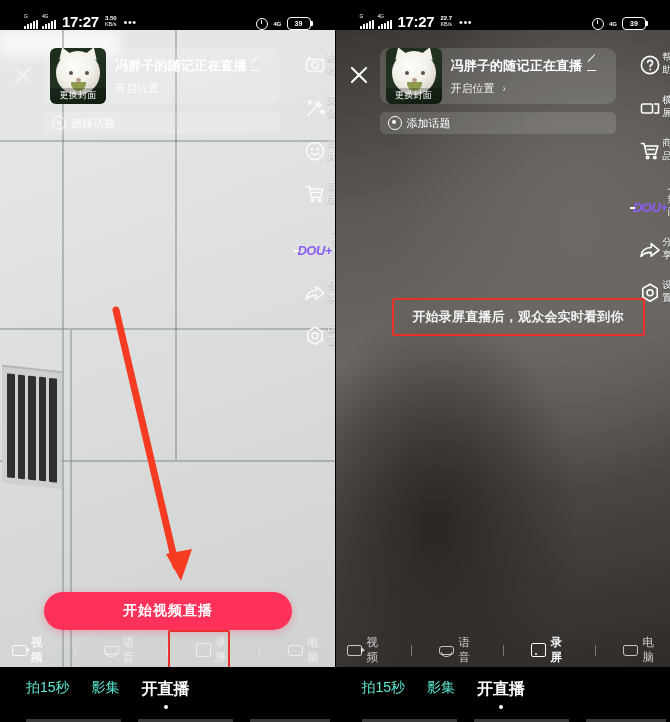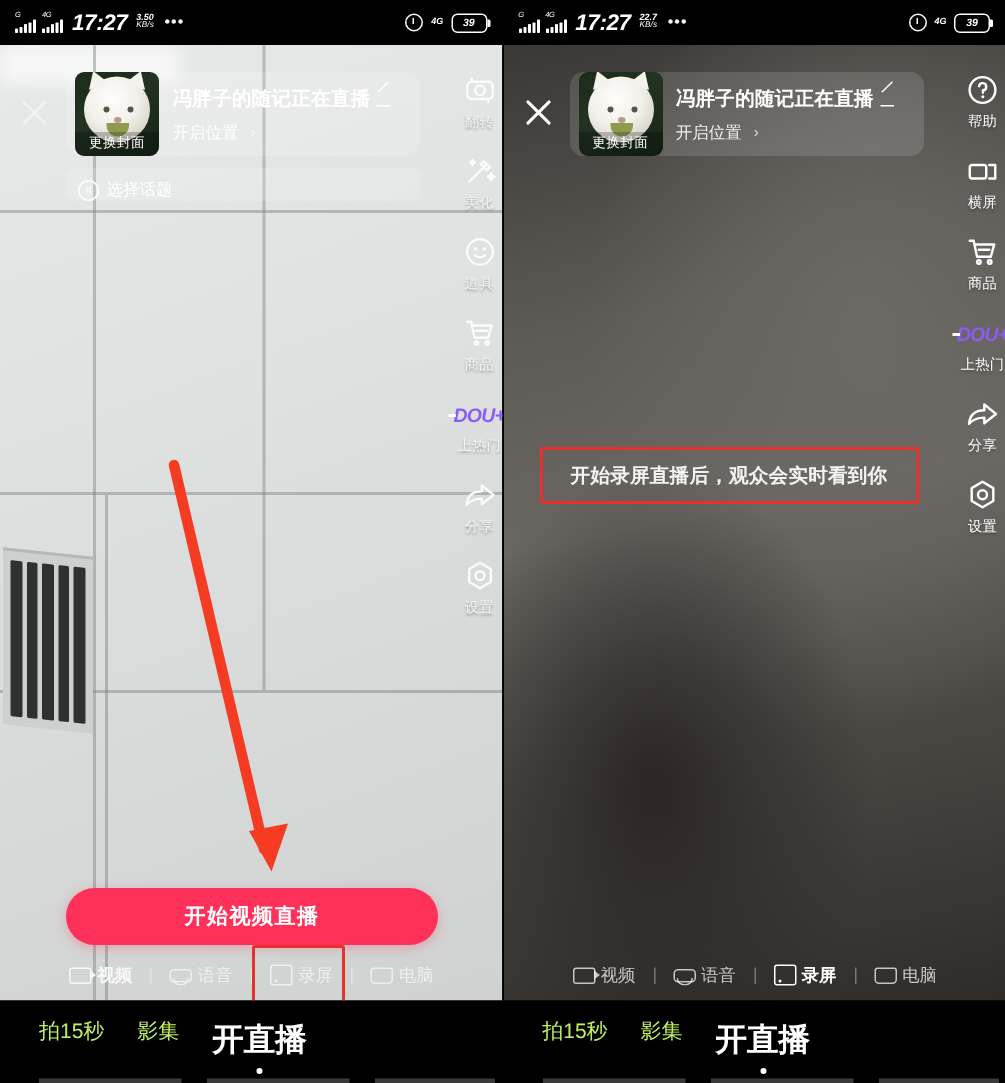--- a/index.html
+++ b/index.html
@@ -2,22 +2,22 @@
 <html><head>
 <meta charset="utf-8">
 <style>
   html,body{margin:0;padding:0;background:#000;}
   body{width:670px;height:722px;overflow:hidden;font-family:"Liberation Sans","DejaVu Sans",sans-serif;}
   .wrap{position:relative;width:670px;height:722px;display:flex;background:#000;}
   .panel{position:relative;width:335px;height:722px;overflow:hidden;background:#000;}
   .panel.right{border-left:1px solid #000;}
 
   
-  .statusbar{position:relative;height:30px;background:#000;color:#fff;display:flex;align-items:center;
-             padding:0 10px;box-sizing:border-box;font-size:9px;z-index:40;font-style:italic;}
+  .statusbar{position:relative;height:30px;background:#000;color:#fff;display:flex;align-items:flex-end;
+             padding:0 24px;box-sizing:border-box;font-size:9px;z-index:40;}
   .sb-left{display:flex;align-items:center;gap:4px;}
   .sb-right{margin-left:auto;display:flex;align-items:center;gap:5px;}
   .sigbars{display:flex;align-items:flex-end;gap:1px;height:9px;}
   .sigbars i{display:block;width:2px;background:#fff;border-radius:.5px;}
   .sigbars i:nth-child(1){height:3px}.sigbars i:nth-child(2){height:4.5px}
   .sigbars i:nth-child(3){height:6px}.sigbars i:nth-child(4){height:7.5px}
   .sigbars i:nth-child(5){height:9px}
   .sig-wrap{position:relative;display:flex;flex-direction:column;align-items:flex-start;}
   .sig-tag{font-size:5px;line-height:5px;letter-spacing:-.2px;margin-bottom:.5px;}
   .clock{font-size:15px;font-weight:bold;letter-spacing:-.3px;margin:0 2px;}
@@ -75,83 +75,83 @@
   .card-title{display:flex;align-items:center;gap:4px;color:#fff;font-size:13px;font-weight:bold;letter-spacing:.2px;}
   .pencil{width:11px;height:11px;position:relative;flex:0 0 11px;}
   .pencil:before{content:"";position:absolute;left:1px;top:1px;width:10px;height:1.4px;background:#fff;
                  transform:rotate(-45deg);transform-origin:left center;}
   .pencil:after{content:"";position:absolute;left:0px;bottom:0px;width:9px;height:1.4px;background:#fff;}
   .card-sub{margin-top:6px;color:rgba(255,255,255,.9);font-size:11px;display:flex;align-items:center;gap:8px;}
   .chev{font-size:10px;opacity:.85;}
 
   
   .topicrow{position:absolute;left:44px;top:112px;width:236px;z-index:20;display:flex;gap:8px;}
-  .topic{flex:1;height:22px;border-radius:5px;background:rgba(255,255,255,.16);display:flex;align-items:flex-end;
+  .topic{flex:1;height:22px;border-radius:5px;background:rgba(255,255,255,.16);display:flex;align-items:center;
          padding:0 8px;box-sizing:border-box;color:#fff;font-size:11px;gap:5px;}
   .panel.right .topic{background:rgba(255,255,255,.13);}
   .ico-hash{width:12px;height:12px;border:1.2px solid #fff;border-radius:50%;display:flex;align-items:center;
             justify-content:center;font-size:8px;line-height:1;flex:0 0 12px;}
   .ico-list{width:11px;height:10px;flex:0 0 11px;display:flex;flex-direction:column;justify-content:space-between;}
   .ico-list i{display:block;height:1.4px;background:#fff;border-radius:1px;}
   .ico-list i:nth-child(1){width:100%}.ico-list i:nth-child(2){width:100%}.ico-list i:nth-child(3){width:100%}
   .ico-target{width:12px;height:12px;border:1.3px solid #fff;border-radius:50%;position:relative;flex:0 0 12px;}
   .ico-target:before{content:"";position:absolute;left:3px;top:3px;width:4px;height:4px;border-radius:50%;background:#fff;}
 
   
   .rail{position:absolute;right:2px;top:48px;width:46px;z-index:22;display:flex;flex-direction:column;
         align-items:center;}
-  .rail .item{display:flex;flex-direction:column;align-items:center;margin-bottom:14px;cursor:pointer;margin-left:20px;}
+  .rail .item{display:flex;flex-direction:row;align-items:flex-end;margin-bottom:14px;cursor:pointer;margin-left:20px;}
   .rail .lbl{font-size:9.5px;color:#fff;margin-top:3px;letter-spacing:.2px;text-shadow:0 1px 2px rgba(0,0,0,.35);}
   .panel.left .rail .lbl{color:#f4f5f5;opacity:.95;}
   .ic{width:24px;height:24px;position:relative;}
   .stroke{stroke:#fff;stroke-width:1.6;fill:none;stroke-linecap:round;stroke-linejoin:round;}
   .panel.left .stroke{stroke:#fafbfb;}
   .douplus{font-size:13px;font-weight:bold;font-style:italic;color:#8b5cf6;letter-spacing:-.5px;
            height:24px;display:flex;align-items:center;position:relative;}
   .douplus:before{content:"";position:absolute;left:-3px;top:50%;width:5px;height:1.6px;background:#fff;}
 
   
-  .annot{position:absolute;left:24px;top:298px;width:253px;border:2px solid #e8312a;border-radius:2px;
+  .annot{position:absolute;left:56px;top:298px;width:253px;border:2px solid #e8312a;border-radius:2px;
          padding:7px 6px;box-sizing:border-box;z-index:26;text-align:center;color:#f3f3f3;font-size:13px;
          line-height:20px;font-weight:bold;letter-spacing:.2px;}
 
   
   .arrow{position:absolute;left:0;top:30px;width:335px;height:637px;z-index:24;pointer-events:none;}
 
   
   .cta{position:absolute;left:44px;bottom:92px;width:248px;height:38px;border-radius:19px;
        background:#fe2c55;display:flex;align-items:center;justify-content:center;color:#fff;font-size:14px;
        font-weight:bold;letter-spacing:1px;z-index:26;cursor:pointer;box-shadow:0 2px 8px rgba(254,44,85,.3);}
   .panel.left .cta{background:#fd3159;}
 
   
   .modes{position:absolute;left:0;bottom:57px;width:335px;height:30px;z-index:26;display:flex;
-         align-items:center;justify-content:center;gap:0;}
+         align-items:center;justify-content:center;gap:16px;}
   .mode{display:flex;align-items:center;gap:4px;color:rgba(255,255,255,.72);font-size:11.5px;padding:4px 12px;cursor:pointer;}
   .mode.active{color:#fff;font-weight:bold;}
   .panel.left .mode{color:rgba(245,245,245,.8);}
   .panel.left .mode.active{color:#f8f8f8;}
   .msep{width:1px;height:11px;background:rgba(255,255,255,.35);}
   .mico{width:13px;height:11px;position:relative;flex:0 0 13px;}
   .mico.video{border:1.3px solid currentColor;border-radius:2px;width:11px;height:9px;}
   .mico.video:after{content:"";position:absolute;right:-4px;top:1px;border-top:3px solid transparent;
                     border-bottom:3px solid transparent;border-left:4px solid currentColor;}
   .mico.mic{width:5px;height:7px;border:1.3px solid currentColor;border-radius:3px;margin:0 auto;}
   .mico.mic:after{content:"";position:absolute;left:1px;bottom:-3px;width:9px;height:4px;
                   border:1.3px solid currentColor;border-top:none;border-radius:0 0 5px 5px;}
   .mico.phone{width:8px;height:12px;border:1.3px solid currentColor;border-radius:2px;margin:0 auto;position:relative;}
   .mico.phone:after{content:"";position:absolute;left:2.3px;bottom:1px;width:2px;height:2px;border-radius:50%;background:currentColor;}
   .mico.pc{width:12px;height:9px;border:1.3px solid currentColor;border-radius:2px 2px 3px 3px;}
   .redbox{position:absolute;left:168px;bottom:52px;width:58px;height:36px;border:2px solid #e8312a;border-radius:2px;z-index:28;}
 
   
   .botnav{position:absolute;left:0;bottom:0;width:335px;height:55px;background:#000;z-index:30;
           display:flex;align-items:flex-start;padding-top:12px;padding-left:26px;box-sizing:border-box;gap:22px;}
-  .bn{color:#bef264;font-size:14px;position:relative;cursor:pointer;}
-  .bn.active{color:#fff;font-weight:bold;font-size:21px;}
+  .bn{color:#5eead4;font-size:14px;position:relative;cursor:pointer;}
+  .bn.active{color:#fff;font-weight:bold;font-size:16px;}
   .bn.active:after{content:"";position:absolute;left:50%;transform:translateX(-50%);bottom:-9px;width:4px;height:4px;
                    border-radius:50%;background:#fff;}
   .homebar{position:absolute;left:0;bottom:0;width:335px;height:4px;}
   .homebar i{position:absolute;bottom:0;height:3px;background:#3a3a3a;}
 </style>
 </head>
 <body>
 
 <div class="wrap">
 
@@ -420,20 +420,24 @@
           <span class="pencil"></span>
         </div>
         <div class="card-sub">
           <span>开启位置</span>
           <span class="chev">›</span>
         </div>
       </div>
     </div>
 
     <div class="topicrow">
+      <div class="topic">
+        <span class="ico-target"></span>
+        <span>添加话题</span>
+      </div>
     </div>
 
     <div class="rail">
       <div class="item">
         <div class="ic">
           <svg viewBox="0 0 24 24" width="24" height="24">
               <circle class="stroke" cx="12" cy="12" r="8.6"></circle>
               <path class="stroke" d="M9.7 9.5 a2.4 2.4 0 1 1 2.6 2.7 v1.6"></path>
               <circle cx="12.2" cy="16.5" r="1" fill="#fff"></circle>
             </svg>

